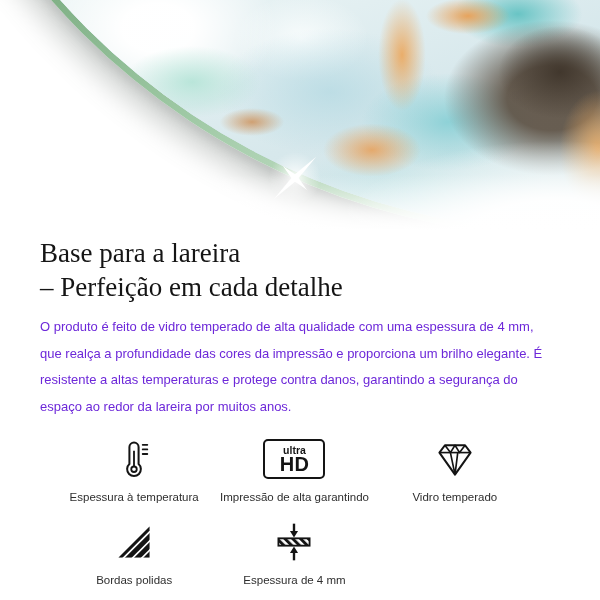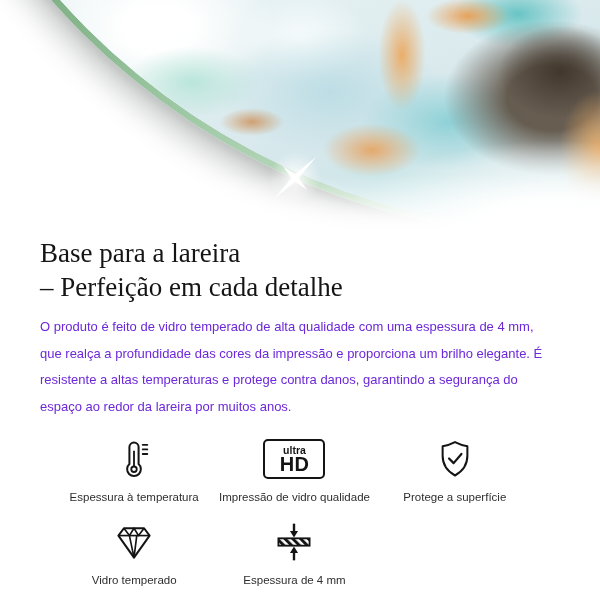--- a/index.html
+++ b/index.html
@@ -126,45 +126,55 @@
       <span class="feature-label">Espessura à temperatura</span>
     </div>
 
     <div class="feature">
       <div class="icon-wrap">
         <div class="uhd-box">
           <div class="uhd-top">ultra</div>
           <div class="uhd-bottom">HD</div>
         </div>
       </div>
-      <span class="feature-label">Impressão de vidro qualidade</span>
+      <span class="feature-label">Impressão de alta garantindo</span>
     </div>
 
-    <div class="feature">
-      <div class="icon-wrap">
-        <svg class="icon-svg" width="44" height="46" viewBox="0 0 48 48">
-          <path d="M24 5.5 C28.5 7.8 33 9.3 37.5 10 V20.5 C37.5 30.5 32 37.5 24 42 C16 37.5 10.5 30.5 10.5 20.5 V10 C15 9.3 19.5 7.8 24 5.5 Z" stroke-linejoin="round"></path>
-          <path d="M17.5 23.5 L22.5 28.5 L31 18.5" stroke-width="2.4" stroke-linecap="round" stroke-linejoin="round"></path>
-        </svg>
-      </div>
-      <span class="feature-label">Protege a superfície</span>
-    </div>
 
     <div class="feature">
       <div class="icon-wrap">
         <svg class="icon-svg" width="46" height="44" viewBox="0 0 48 48">
           <path d="M13 9 H35 L41 17 L24 41 L7 17 Z" stroke-linejoin="round"></path>
           <path d="M7 17 H41" stroke-width="1.8"></path>
           <path d="M13 9 L19 17 L24 9 L29 17 L35 9" stroke-width="1.8" stroke-linejoin="round"></path>
           <path d="M24 41 L19 17 M24 41 L27 17" stroke-width="1.8"></path>
         </svg>
       </div>
       <span class="feature-label">Vidro temperado</span>
     </div>
 
+    <div class="feature">
+      <div class="icon-wrap">
+        <svg width="42" height="42" viewBox="0 0 48 48">
+          <defs>
+            <clipPath id="triClip">
+                <polygon points="42,6 42,42 6,42"></polygon>
+              </clipPath>
+          </defs>
+          <g clip-path="url(#triClip)" stroke="#141414" stroke-width="5.5">
+            <line x1="49" y1="0" x2="0" y2="49"></line>
+            <line x1="59.5" y1="0" x2="0" y2="59.5"></line>
+            <line x1="70" y1="0" x2="0" y2="70"></line>
+            <line x1="80.5" y1="0" x2="0" y2="80.5"></line>
+            <line x1="91" y1="0" x2="0" y2="91"></line>
+          </g>
+        </svg>
+      </div>
+      <span class="feature-label">Bordas polidas</span>
+    </div>
 
     <div class="feature">
       <div class="icon-wrap">
         <svg width="44" height="46" viewBox="0 0 48 48">
           <defs>
             <pattern id="hatchP" width="6" height="6" patternUnits="userSpaceOnUse" patternTransform="rotate(-45)">
               <rect width="6" height="6" fill="#ffffff"></rect>
               <rect width="3.2" height="6" fill="#141414"></rect>
             </pattern>
           </defs>

